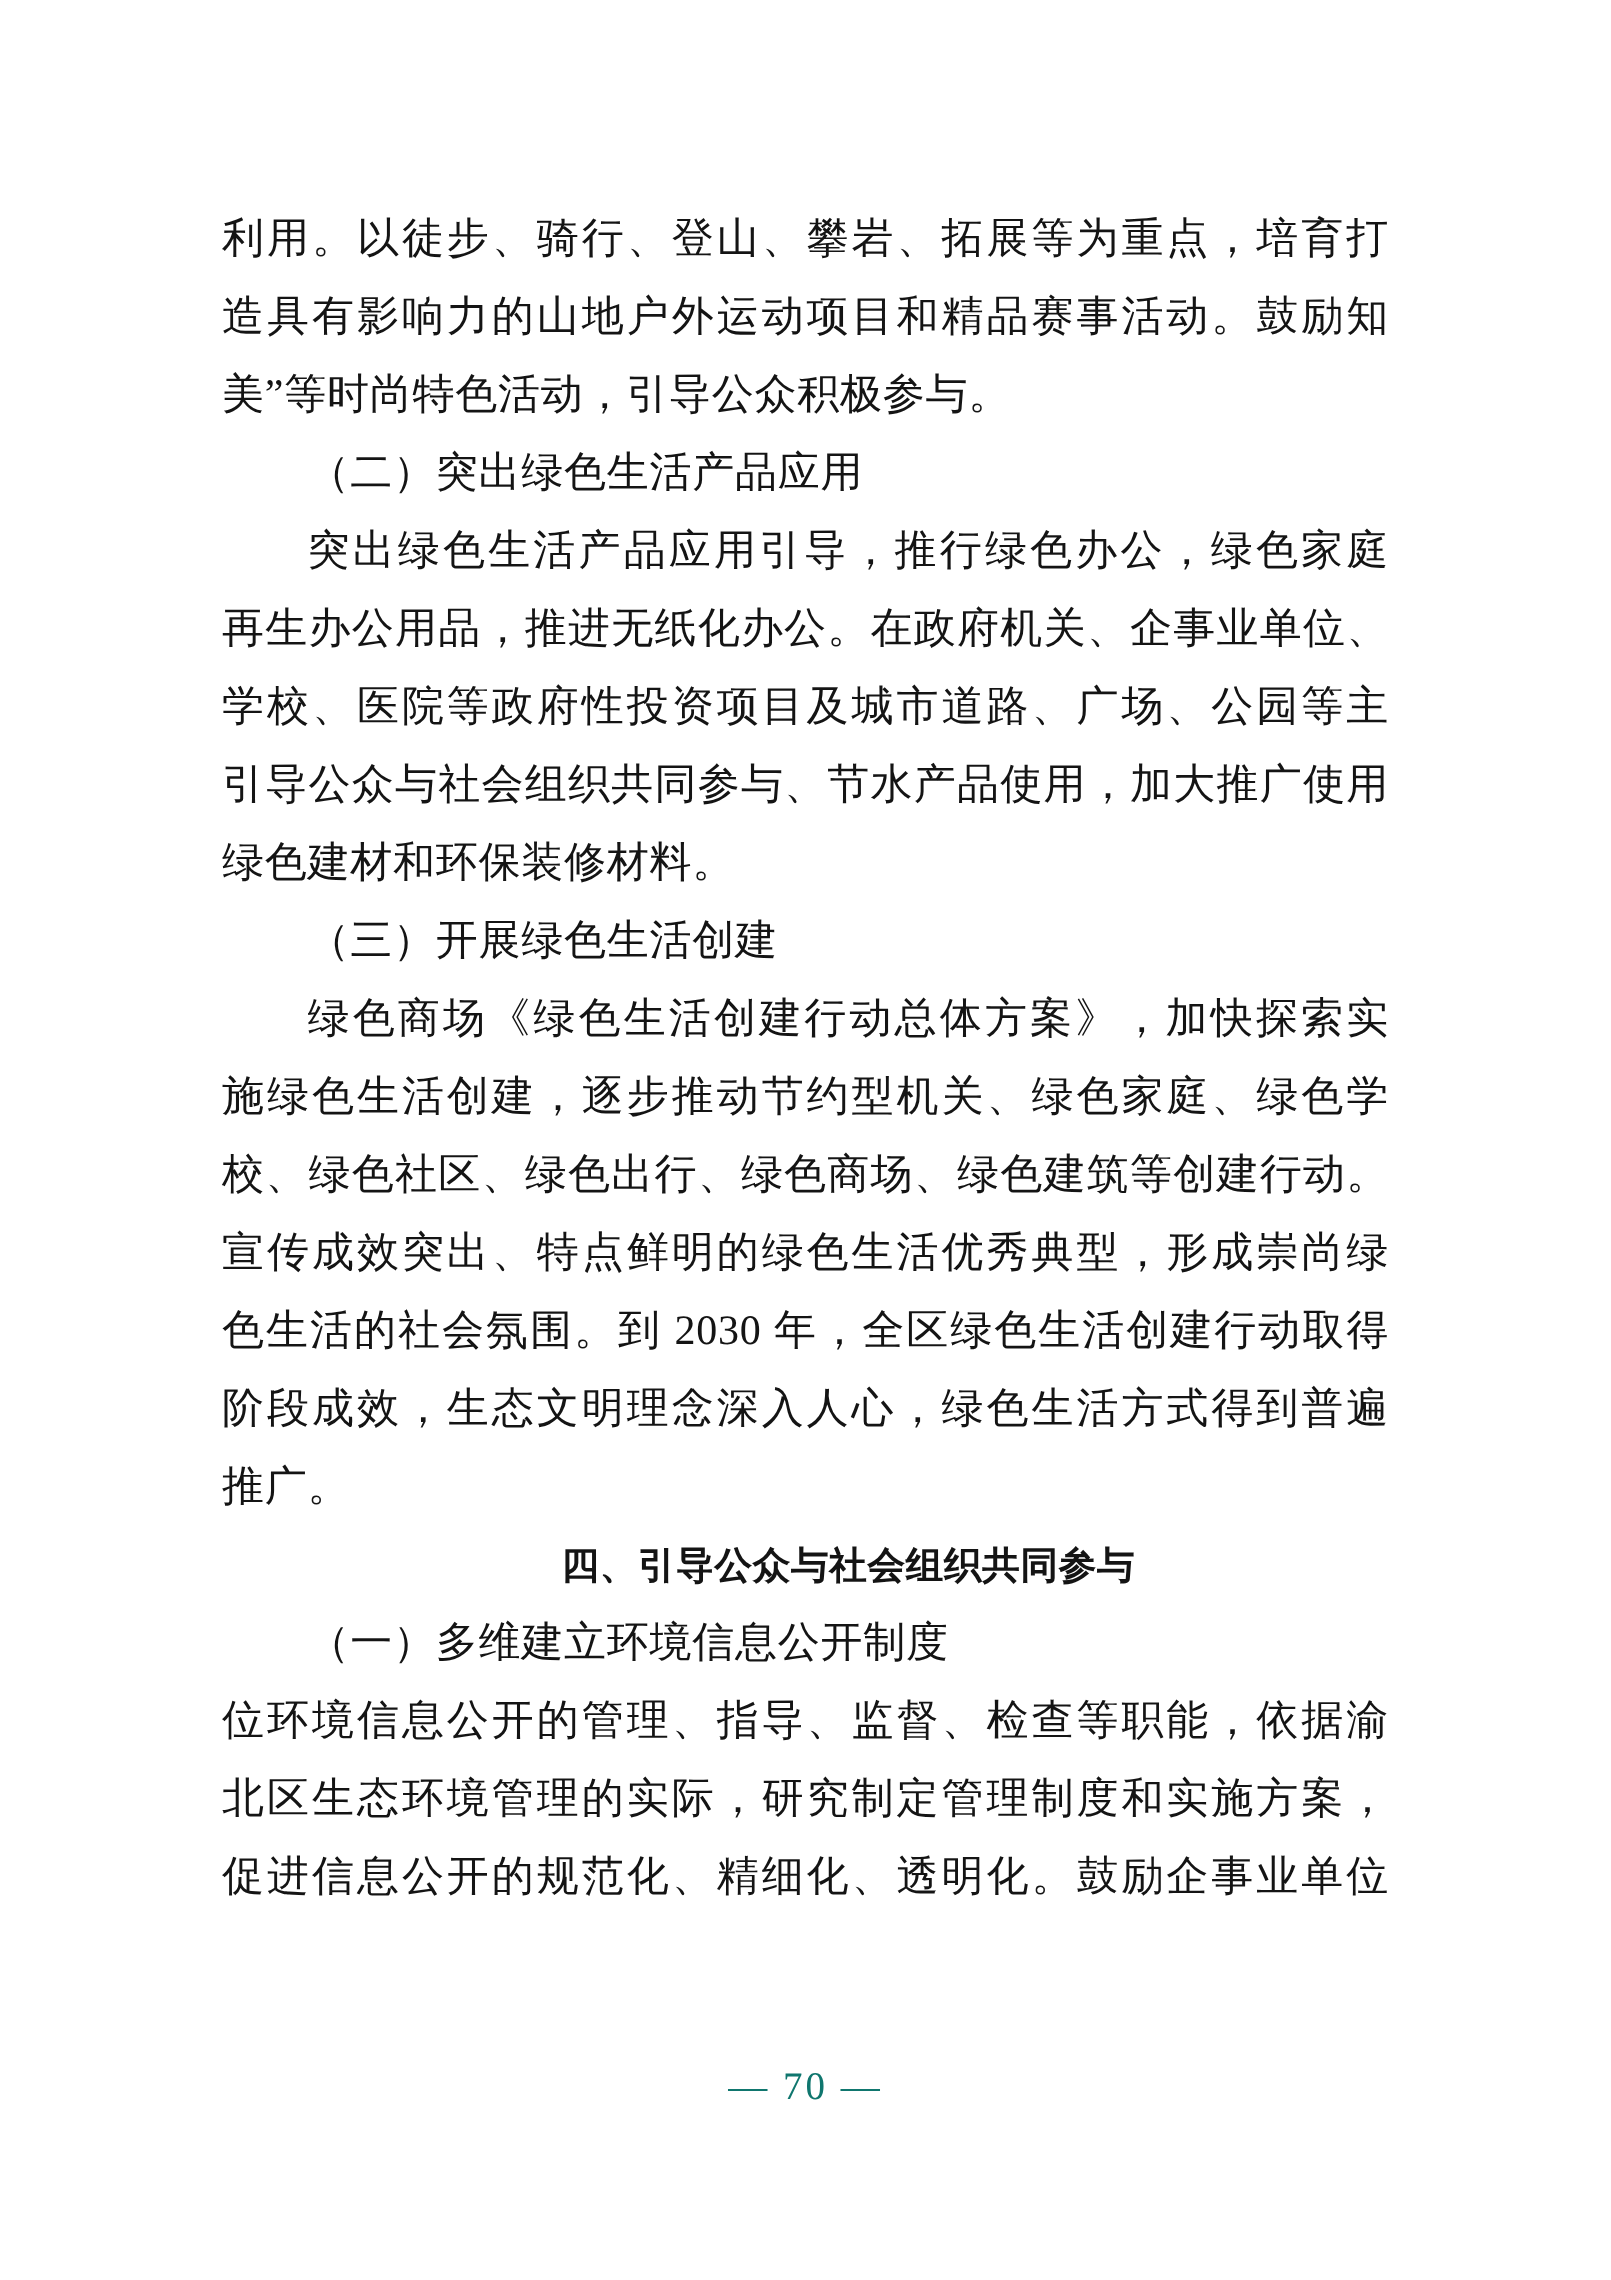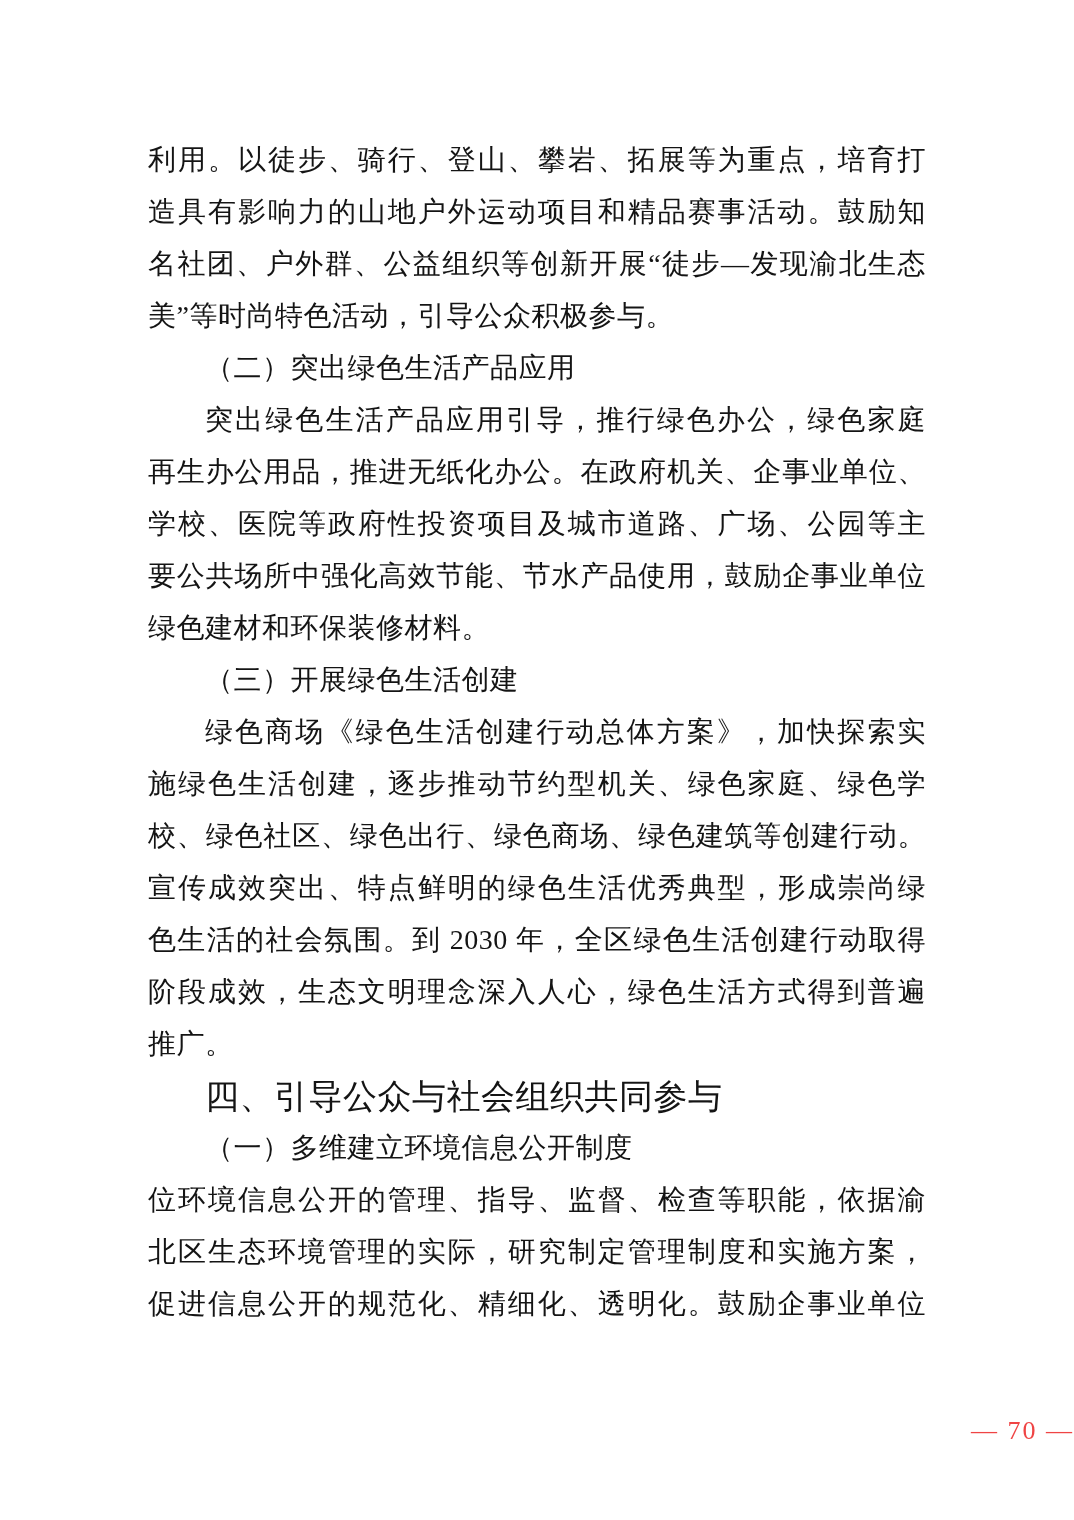--- a/index.html
+++ b/index.html
@@ -33,49 +33,48 @@
     white-space: normal;
     text-align: justify;
     text-align-last: justify;
     text-justify: inter-character;
   }
   .line.indent {
     padding-left: 57px;
   }
   .line.heading {
     font-family: "Liberation Sans", "DejaVu Sans", sans-serif;
-    font-weight: 400;
-    font-size: 34px;
+    font-weight: 700;
+    font-size: 25px;
+    text-align: center;
   }
   .footer {
     position: absolute;
     top: 1376px;
     left: 0;
     width: 100%;
-    text-align: right;
+    text-align: center;
     font-size: 26px;
     letter-spacing: 2px;
-    color: #ef4444;
-    margin-top: 40px;
+    color: #0f766e;
   }
 </style>
 </head>
 <body>
 
 <div class="page">
   <div class="doc-body">
       <div class="line just">利用。以徒步、骑行、登山、攀岩、拓展等为重点，培育打</div>
       <div class="line just">造具有影响力的山地户外运动项目和精品赛事活动。鼓励知</div>
-      <div class="line just">名社团、户外群、公益组织等创新开展“徒步—发现渝北生态</div>
       <div class="line">美”等时尚特色活动，引导公众积极参与。</div>
       <div class="line indent">（二）突出绿色生活产品应用</div>
       <div class="line just indent">突出绿色生活产品应用引导，推行绿色办公，绿色家庭</div>
       <div class="line just">再生办公用品，推进无纸化办公。在政府机关、企事业单位、</div>
       <div class="line just">学校、医院等政府性投资项目及城市道路、广场、公园等主</div>
-      <div class="line just">要公共场所中强化高效节能、节水产品使用，鼓励企事业单位</div>
+      <div class="line just">引导公众与社会组织共同参与、节水产品使用，加大推广使用</div>
       <div class="line">绿色建材和环保装修材料。</div>
       <div class="line indent">（三）开展绿色生活创建</div>
       <div class="line just indent">绿色商场《绿色生活创建行动总体方案》，加快探索实</div>
       <div class="line just">施绿色生活创建，逐步推动节约型机关、绿色家庭、绿色学</div>
       <div class="line just">校、绿色社区、绿色出行、绿色商场、绿色建筑等创建行动。</div>
       <div class="line just">宣传成效突出、特点鲜明的绿色生活优秀典型，形成崇尚绿</div>
       <div class="line just">色生活的社会氛围。到 2030 年，全区绿色生活创建行动取得</div>
       <div class="line just">阶段成效，生态文明理念深入人心，绿色生活方式得到普遍</div>
       <div class="line">推广。</div>
       <div class="line indent heading">四、引导公众与社会组织共同参与</div>

